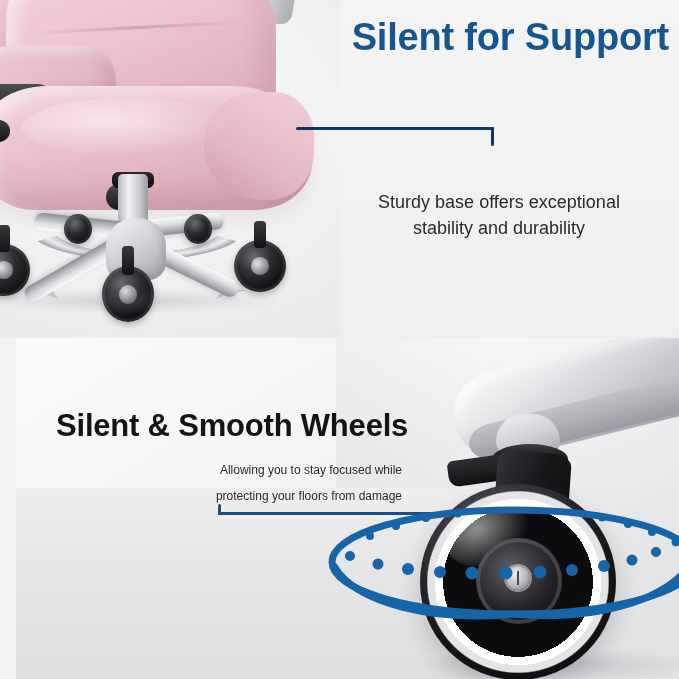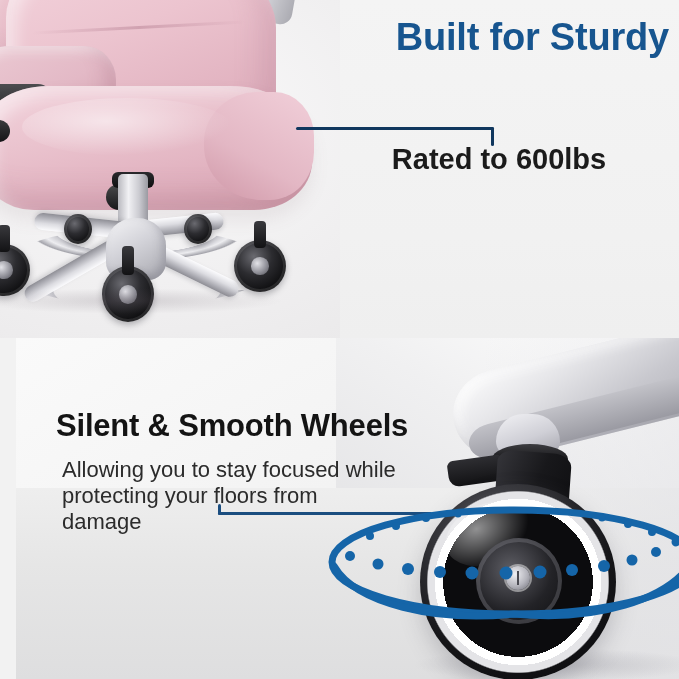--- a/index.html
+++ b/index.html
@@ -192,22 +192,22 @@
   .bot-vert{
     position:absolute;left:470px;top:0;width:210px;height:341px;
     background:linear-gradient(100deg,rgba(255,255,255,.0),rgba(228,228,231,.75));
   }
 
   .feat2-title{
     position:absolute;left:40px;top:70px;width:400px;
     font-size:31px;font-weight:bold;color:#141414;letter-spacing:-.2px;white-space:nowrap;
   }
   .feat2-sub{
-    position:absolute;left:46px;top:119px;width:340px;text-align:left;
-    font-size:22px;line-height:26px;color:#2b2b2b;
+    position:absolute;left:46px;top:119px;width:340px;text-align:right;
+    font-size:12px;line-height:26px;color:#2b2b2b;
   }
   .connector-bot{position:absolute;left:202px;top:166px;width:216px;height:16px;}
   .connector-bot .h{
     position:absolute;left:0;top:8px;width:214px;height:3px;background:#1b4e80;border-radius:2px;
   }
   .connector-bot .v{
     position:absolute;left:0;top:0px;width:3px;height:11px;background:#1b4e80;border-radius:2px;
   }
 
   
@@ -335,29 +335,30 @@
         <div class="hubdot"></div>
       </div>
       <div class="caster c3">
         <div class="stem"></div>
         <div class="tyre"></div>
         <div class="hubdot"></div>
       </div>
       <div class="ch-shadow"></div>
     </div>
 
-    <div class="hero-title no-sel">Built for Sturdy</div>
+    <div class="hero-title no-sel">Silent for Support</div>
 
     <div class="connector-top">
       <div class="h"></div>
       <div class="v"></div>
     </div>
 
-    <div class="feat1-title no-sel">Rated to 600lbs</div>
-
+
+    <div class="feat1-sub no-sel" style="white-space:pre-line">Sturdy base offers exceptional
+stability and durability</div>
   </div>
 
   <div class="panel-bot">
     <div class="bot-wallshade"></div>
     <div class="bot-floor"></div>
     <div class="bot-vert"></div>
 
     <div class="feat2-title no-sel">Silent &amp; Smooth Wheels</div>
 
     <div class="feat2-sub no-sel" style="white-space:pre-line">Allowing you to stay focused while

